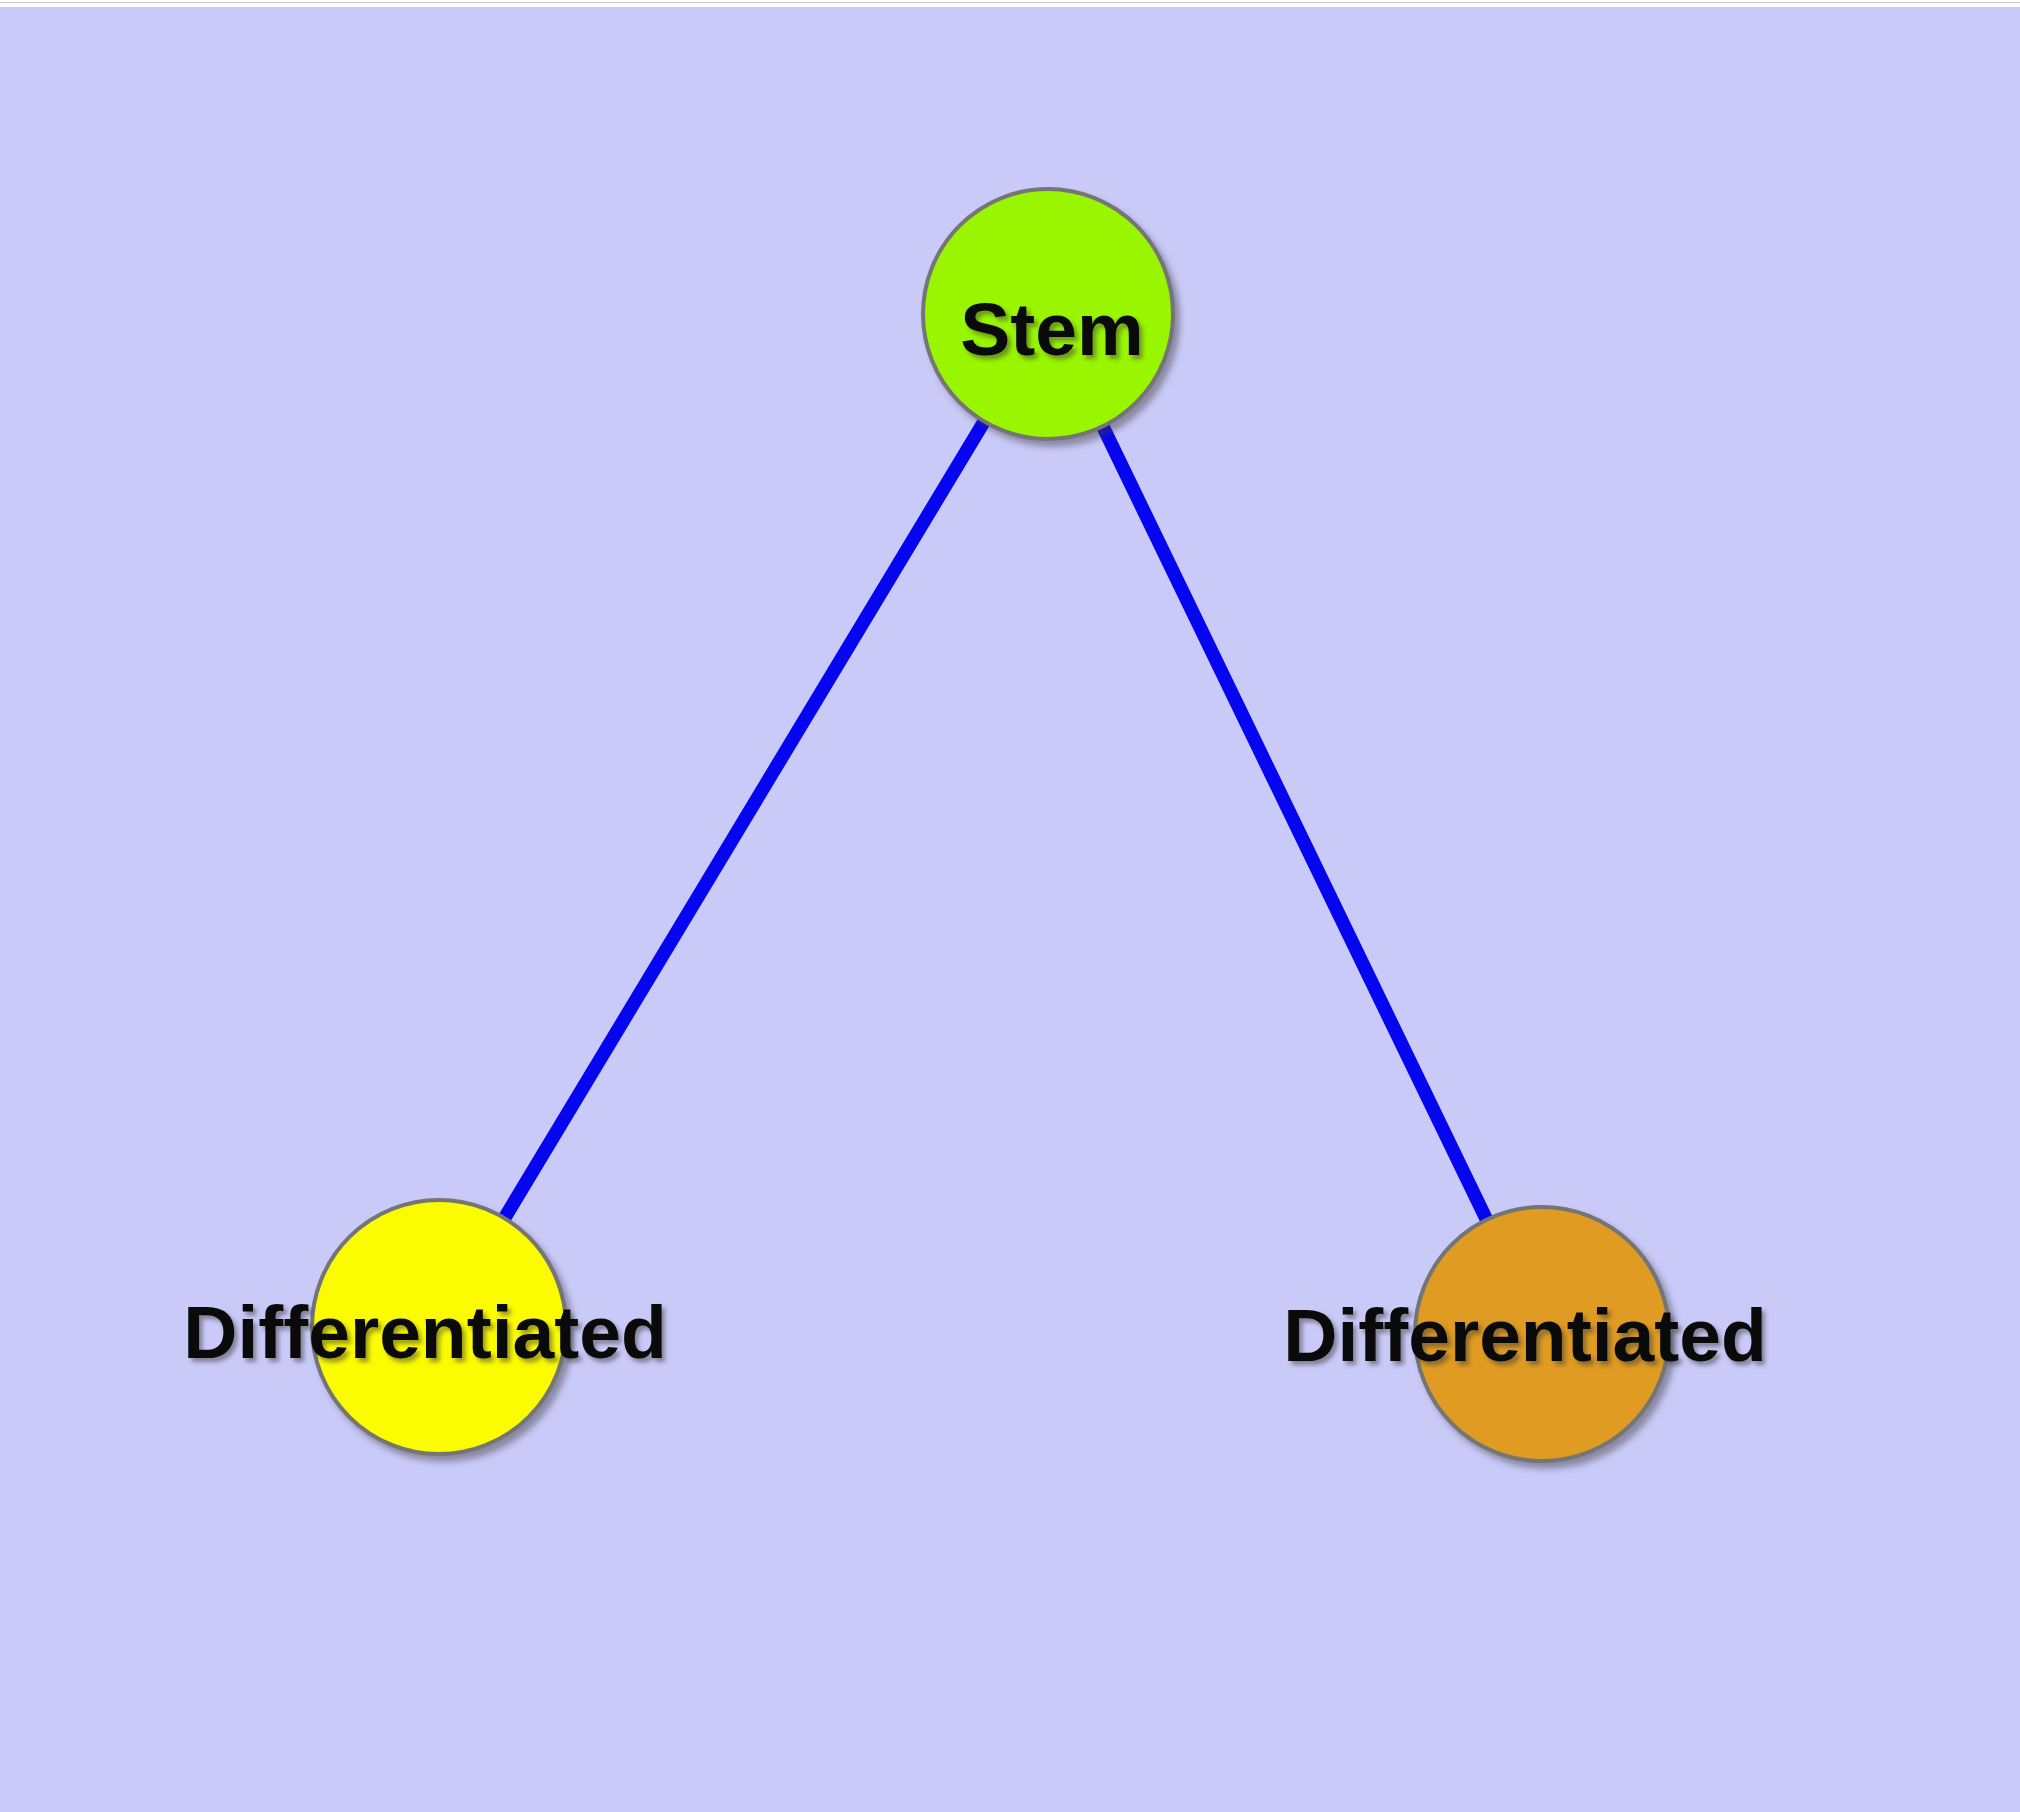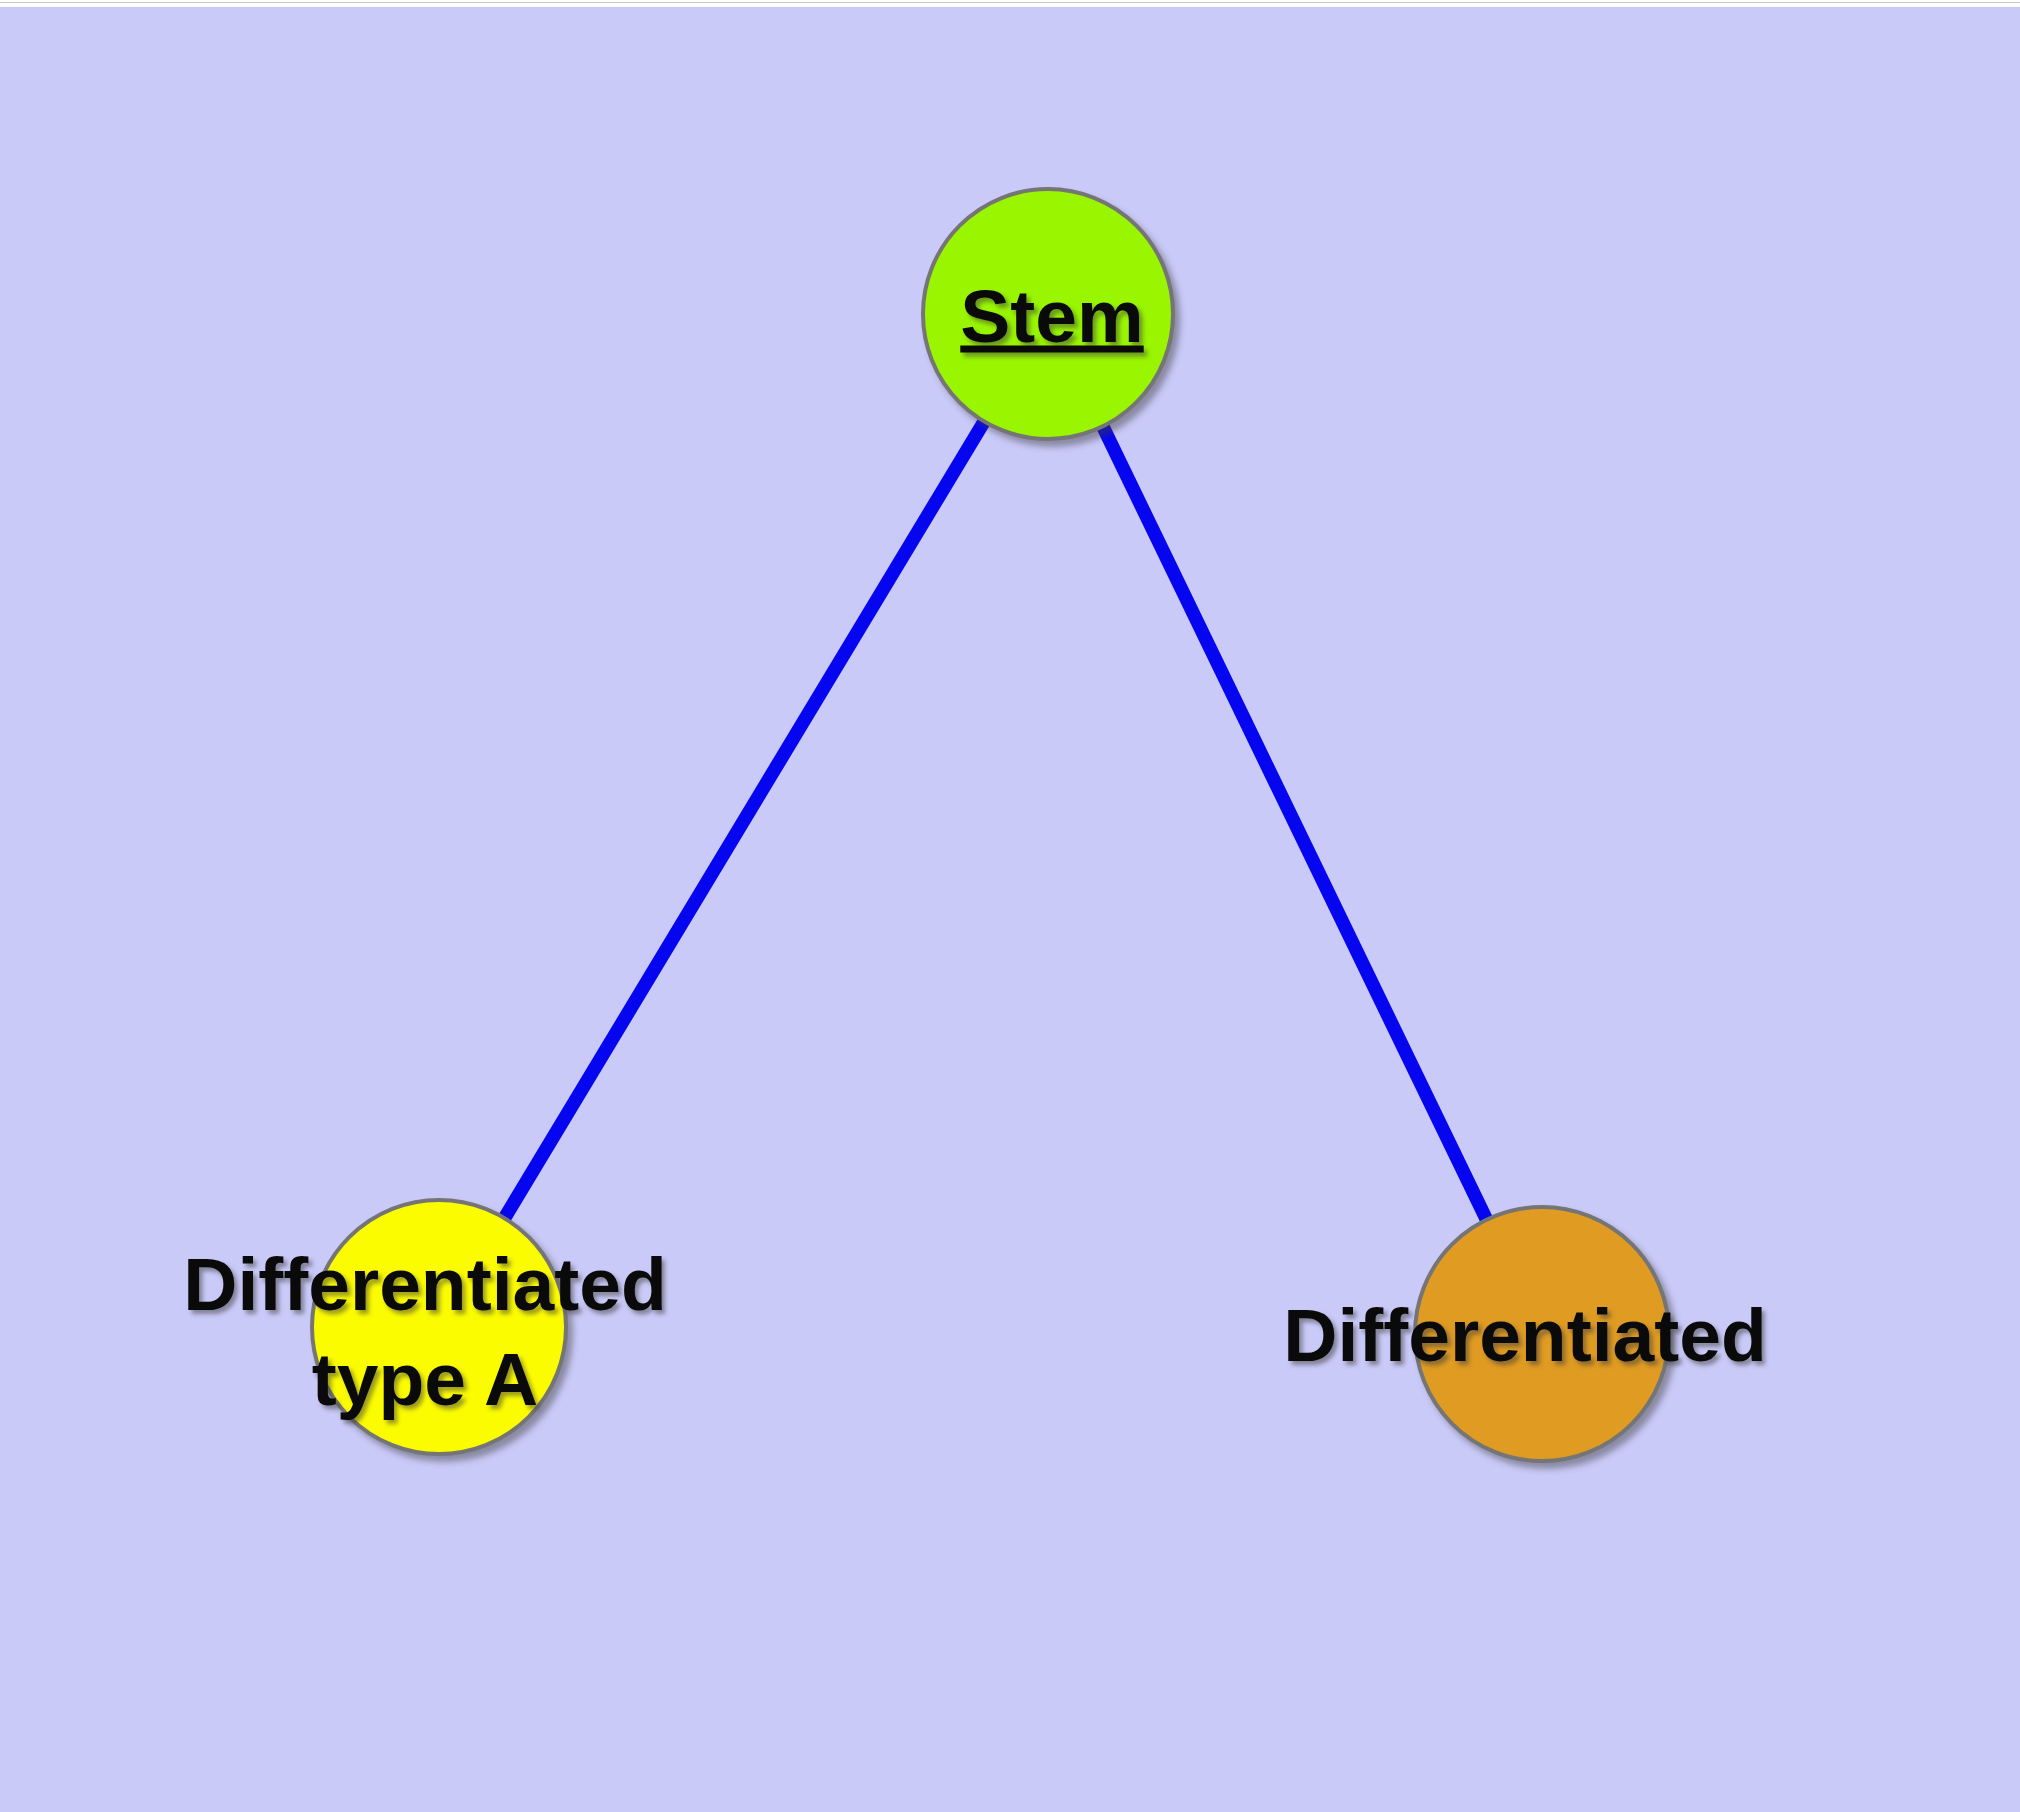--- a/index.html
+++ b/index.html
@@ -58,21 +58,21 @@
     transform: translate(-50%, -50%);
     z-index: 3;
     text-align: center;
     white-space: nowrap;
     color: #0a0a0a;
     font-size: 75px;
     font-weight: bold;
     line-height: 95px;
     text-shadow: 3.4px 4.2px 4.2px rgba(60,60,60,0.5);
   }
-  .label-stem { left: 1052px; top: 316px; text-decoration: underline; }
+  .label-stem { left: 1052px; top: 329px; }
   .label-a    { left: 425px;  top: 1332px; }
   .label-b    { left: 1525px; top: 1335px; }
   .node-label .line { display: block; }
 </style>
 </head>
 <body>
 
 <div class="screen">
 
   <div class="top-hairline"></div>
@@ -89,21 +89,20 @@
   <div class="node node-a" style="background: rgb(252, 252, 0);"></div>
 
   <div class="node node-b" style="background: rgb(224, 155, 34);"></div>
 
   <div class="node-label label-stem">
     <span class="line">Stem</span>
   </div>
 
   <div class="node-label label-a">
     <span class="line">Differentiated</span>
-    <span class="line">type A</span>
   </div>
 
   <div class="node-label label-b">
     <span class="line">Differentiated</span>
   </div>
 
 </div>
 
 
 </body></html>

